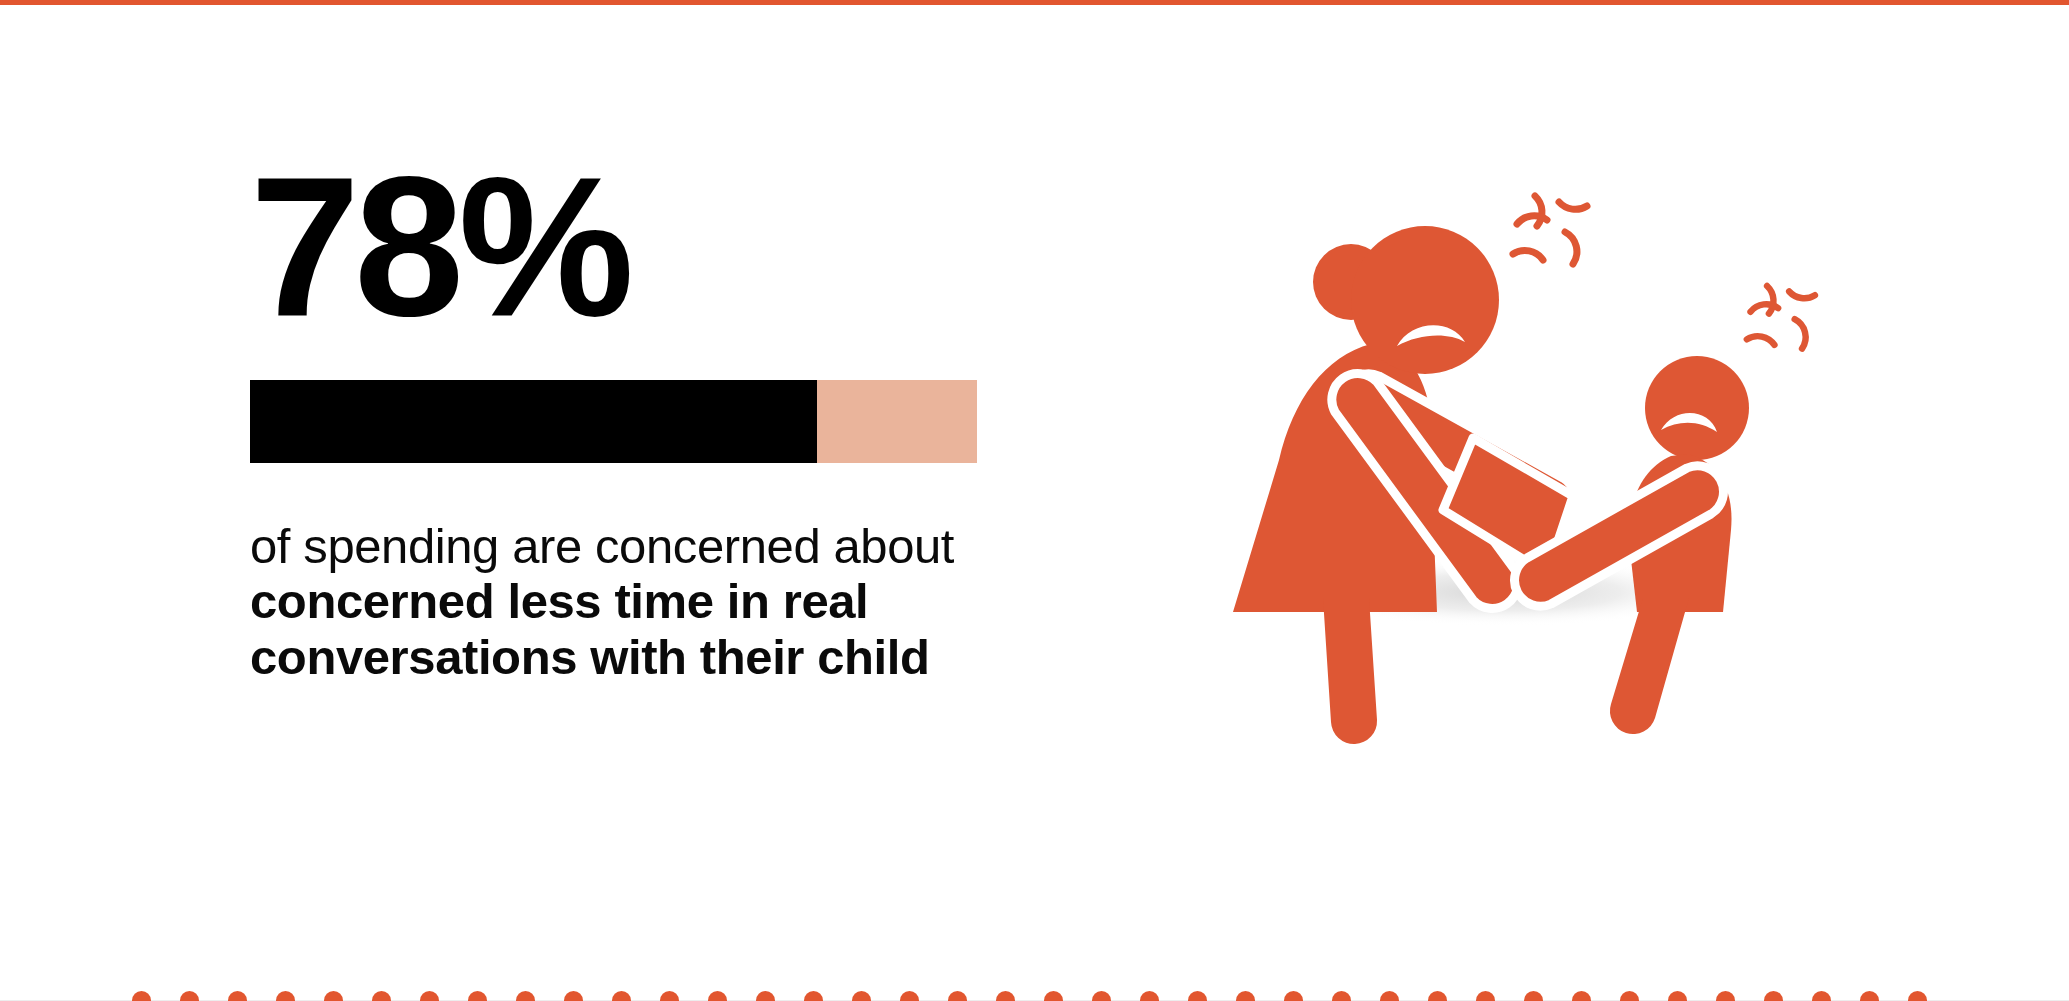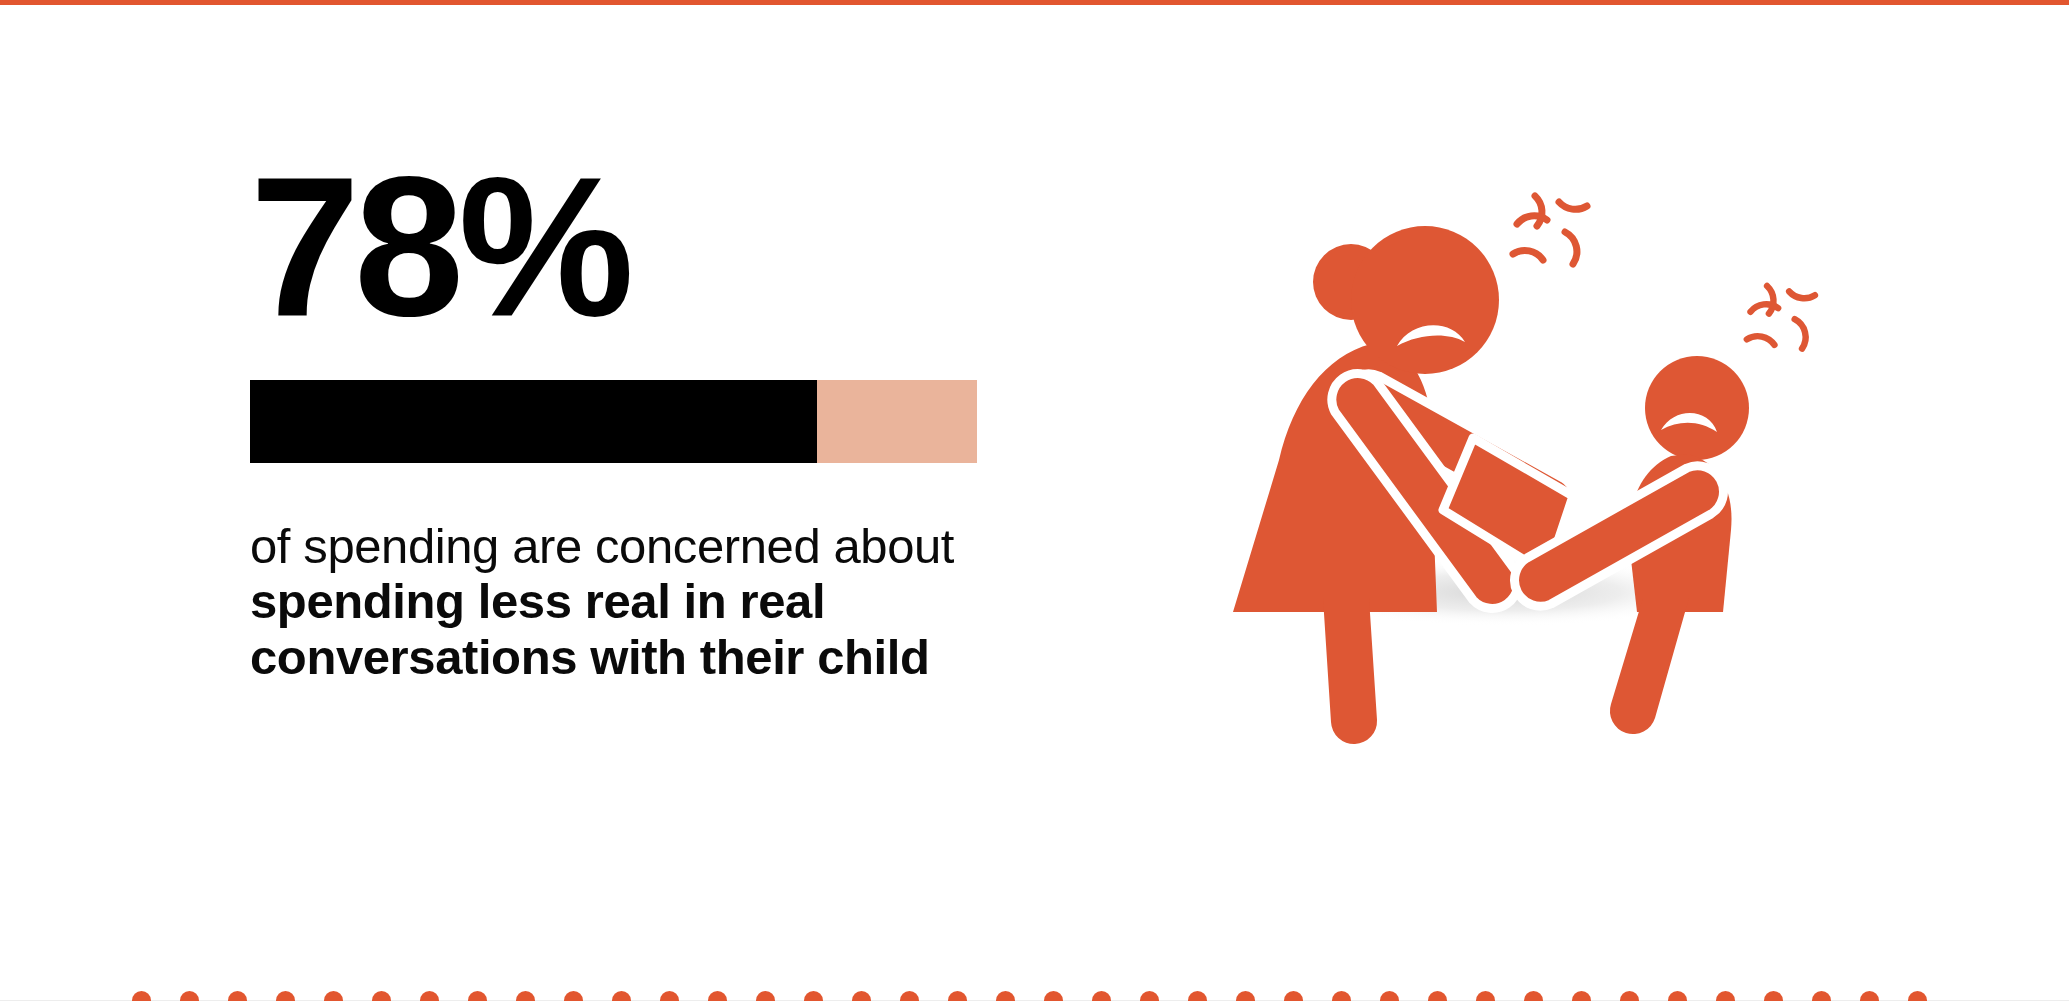--- a/index.html
+++ b/index.html
@@ -102,21 +102,21 @@
 
   <div class="left-col">
 
     <div class="big-stat">78%</div>
 
     <div class="bar-track" style="background: rgb(234, 180, 155);">
       <div class="bar-fill" id="barFill" style="width: 78%; background: rgb(0, 0, 0);"></div>
     </div>
 
     <div class="caption">
-      <span>of spending are concerned about </span><b>spending less real in real conversations with their child</b>
+      <span>of spending are concerned about </span><b>concerned less time in real conversations with their child</b>
     </div>
 
   </div>
 
   <div class="illus">
     <svg viewBox="0 0 660 650" xmlns="http://www.w3.org/2000/svg" aria-hidden="true">
       <defs>
         <radialGradient id="shadowGrad" cx="50%" cy="50%" r="50%">
           <stop offset="0%" stop-color="#9a9a9a" stop-opacity="0.42"></stop>
           <stop offset="55%" stop-color="#b5b5b5" stop-opacity="0.24"></stop>

